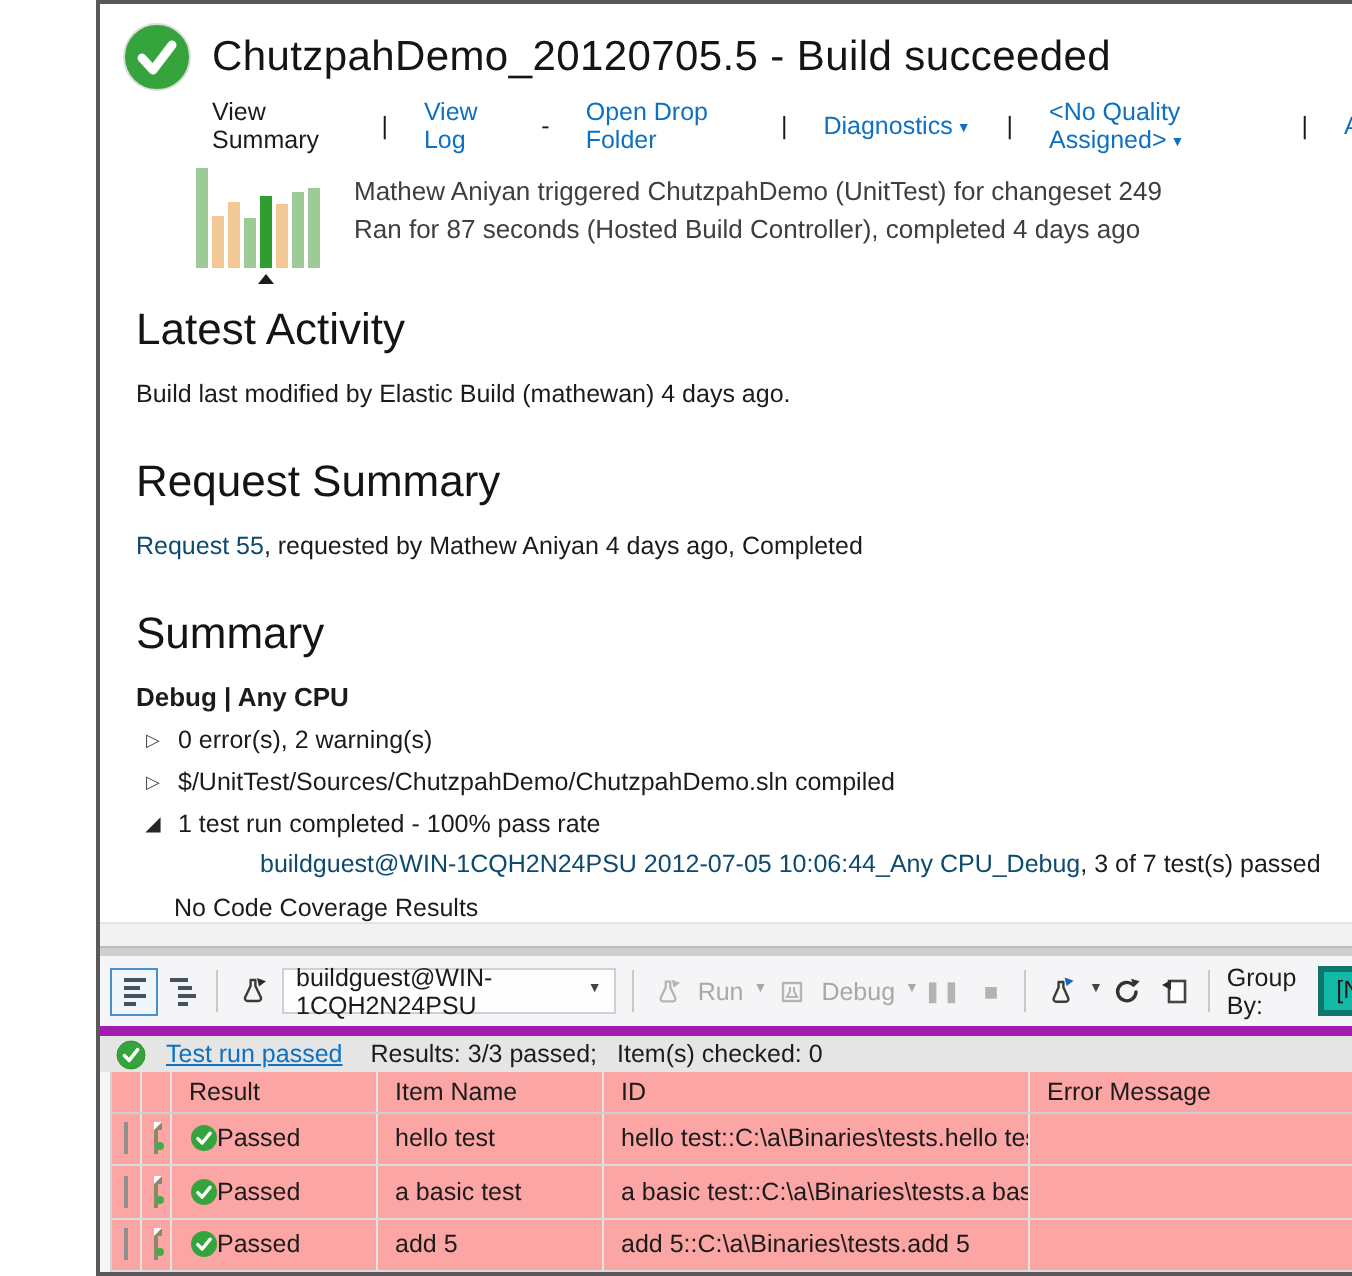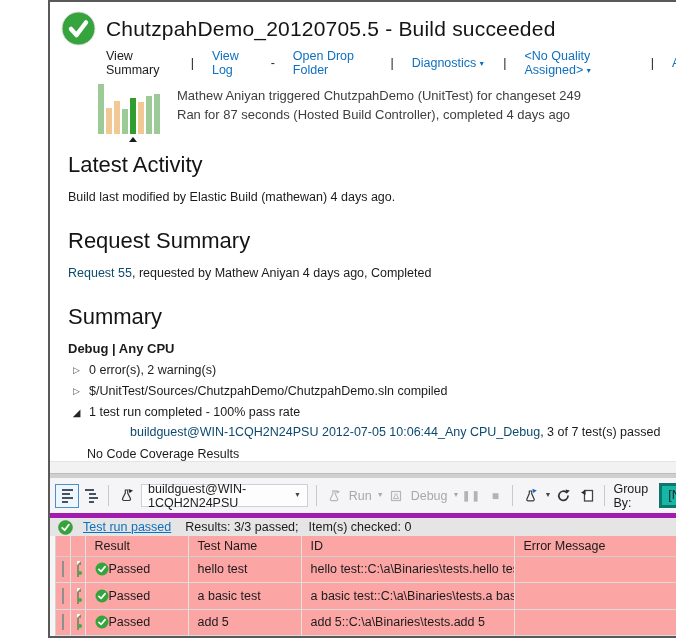--- a/index.html
+++ b/index.html
@@ -293,21 +293,21 @@
           <col style="width:113px">
           <col style="width:213px">
           <col style="width:182px">
           <col>
       </colgroup>
       <thead>
         <tr>
           <th></th>
           <th></th>
           <th>Result</th>
-          <th>Test Name</th>
+          <th>Item Name</th>
           <th>ID</th>
           <th>Error Message</th>
           <th></th>
         </tr>
       </thead>
       <tbody>
         <tr>
           <td class="ctr"><span class="cb"></span></td>
           <td class="ctr"><span class="doc"></span></td>
           <td>

